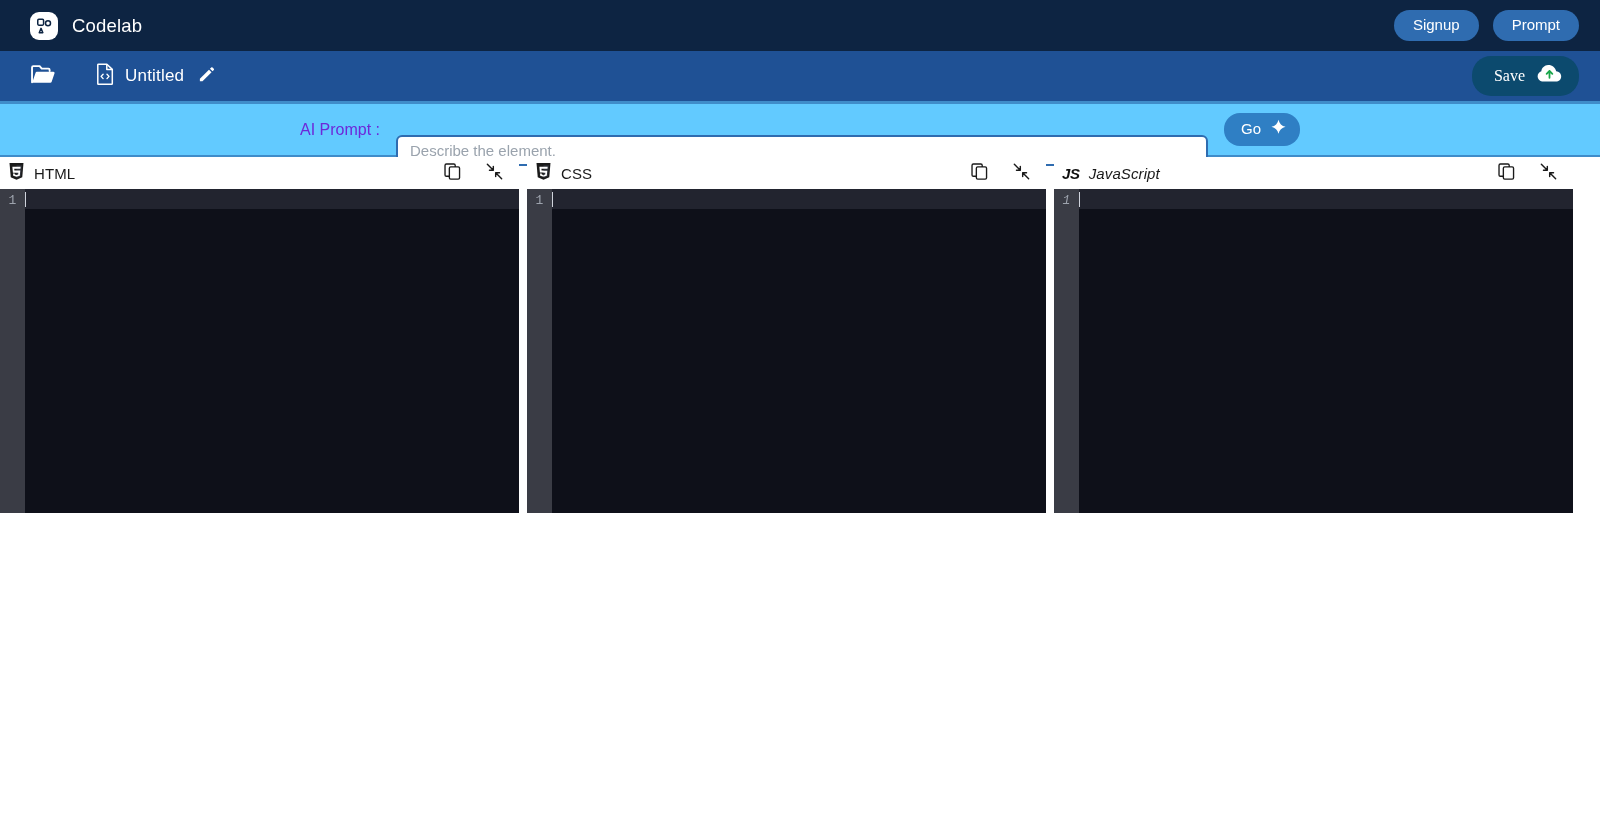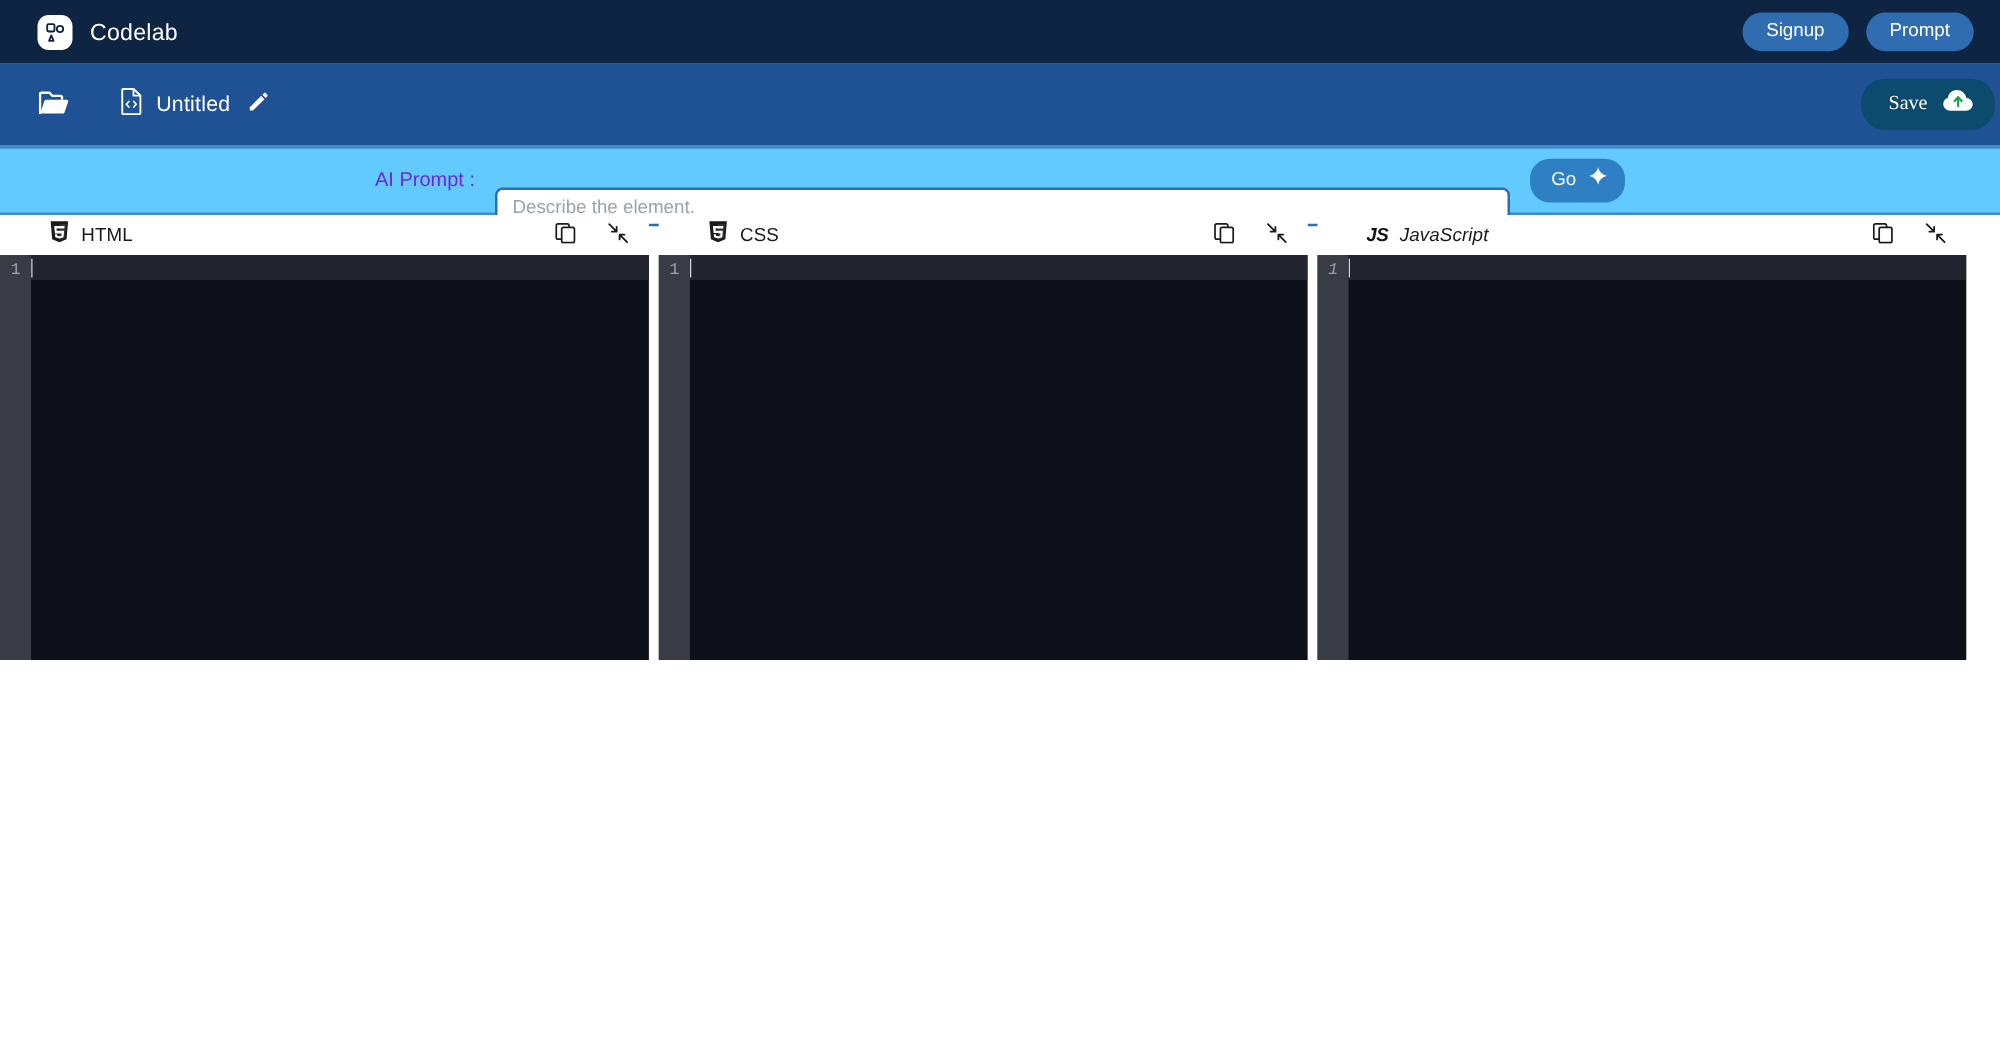--- a/index.html
+++ b/index.html
@@ -60,25 +60,25 @@
     border-radius: 18px;
     font-size: 15px;
     font-family: "Liberation Sans", sans-serif;
     padding: 7px 19px 8px;
     cursor: pointer;
     line-height: 1.1;
   }
 
   
   .filebar {
-    height: 68px;
+    height: 53px;
     background: #1f5195;
     display: flex;
     align-items: center;
-    padding: 0 4px 0 31px;
+    padding: 0 21px 0 31px;
     border-bottom: 3px solid #3f8cc9;
   }
   .folder-btn {
     display: flex;
     align-items: center;
     background: none;
     border: none;
     cursor: pointer;
     padding: 0;
     margin-right: 40px;
@@ -178,21 +178,20 @@
   }
   .editor-pane.js { width: 519px; flex: 0 0 519px; font-style: italic; }
 
   .pane-header {
     height: 32px;
     background: #ffffff;
     display: flex;
     align-items: center;
     padding: 0 8px 0 8px;
     gap: 9px;
-    margin-left: 31px;
   }
   .pane-title {
     font-size: 15px;
     color: #1a1a1a;
     letter-spacing: .1px;
   }
   .pane-header-spacer { flex: 1; }
   .icon-btn {
     background: none;
     border: none;

